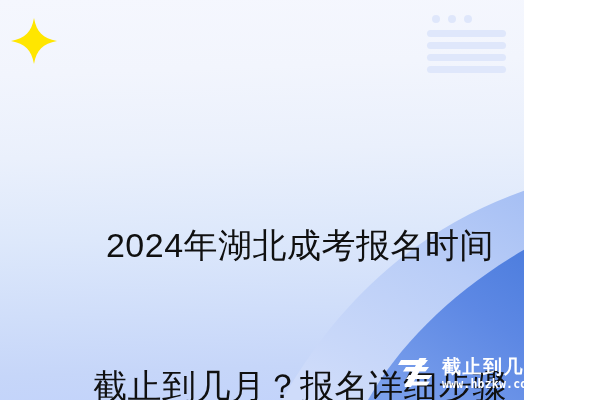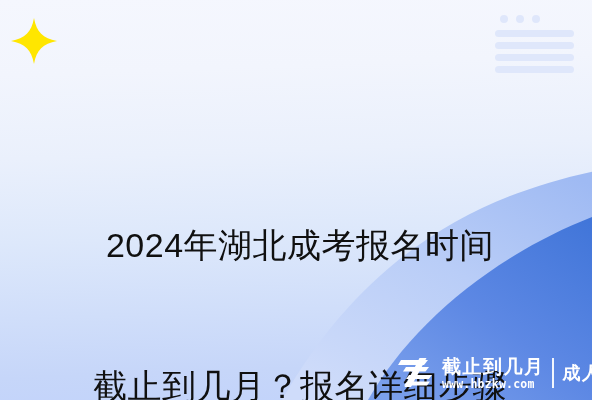--- a/index.html
+++ b/index.html
@@ -2,21 +2,21 @@
 <html><head>
 <meta charset="utf-8">
 <style>
   html, body {
     margin: 0;
     padding: 0;
     background: #ffffff;
   }
   #banner {
     position: relative;
-    width: 592px;
+    width: 524px;
     height: 400px;
     overflow: hidden;
     font-family: "Liberation Sans", "DejaVu Sans", sans-serif;
     background: linear-gradient(178deg,
         #f5f7fe 0%,
         #f2f5fd 18%,
         #eaf0fc 38%,
         #dde8fb 58%,
         #d0defa 76%,
         #c6d6f9 90%,

